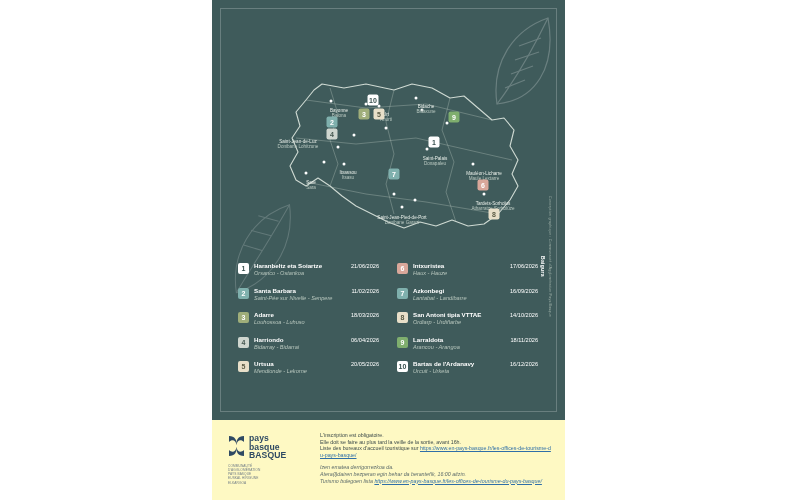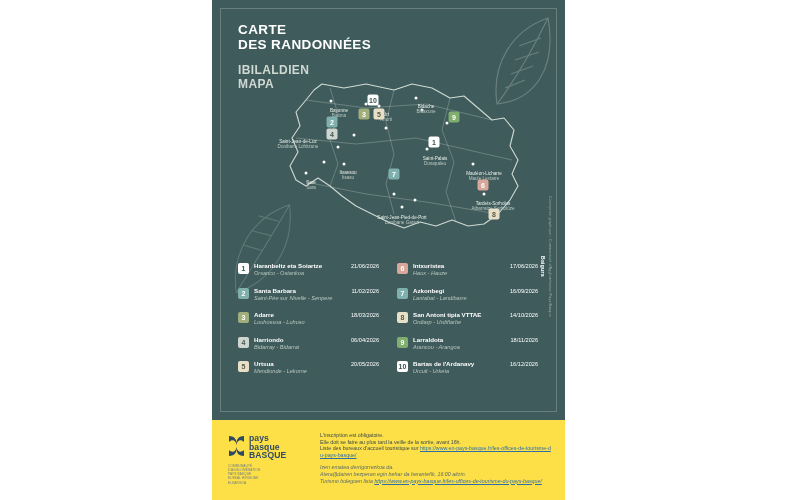--- a/index.html
+++ b/index.html
@@ -199,21 +199,21 @@
     letter-spacing: 0.3px;
     white-space: nowrap;
   }
   
   .bottom {
     position: absolute;
     left: 212px;
     top: 420px;
     width: 353px;
     height: 80px;
-    background: #fde047;
+    background: #fef9c3;
   }
   .logo {
     position: absolute;
     left: 16px;
     top: 14px;
     width: 76px;
   }
   .logo-mark {
     float: left;
     width: 17px;
@@ -277,26 +277,20 @@
     <svg class="leaf-deco2" viewBox="0 0 120 120">
       <g fill="none" stroke="#ffffff" stroke-width="1.1">
         <path d="M20 112 C14 70 36 30 78 16 C84 62 58 100 20 112 Z"></path>
         <path d="M78 16 C58 52 38 82 20 112"></path>
         <path d="M66 34 L44 28"></path>
           <path d="M58 50 L36 44"></path>
         <path d="M48 66 L28 60"></path>
       </g>
     </svg>
 
-    <div class="title-block">
-      <div class="title-fr">CARTE</div>
-      <div class="title-fr">DES RANDONNÉES</div>
-      <div class="title-eu">IBILALDIEN</div>
-      <div class="title-eu" style="margin-top:0">MAPA</div>
-    </div>
 
     <div class="map">
       <svg width="320" height="185" viewBox="0 0 320 185">
         <path d="M96 10 L118 14 L140 10 L168 16 L186 10 L206 14 L224 24 L238 22 L252 34
                  L266 46 L278 44 L288 56 L284 72 L292 86 L286 100 L292 112 L284 126
                  L272 140 L258 150 L242 152 L226 146 L210 152 L194 148 L178 154 L162 148
                  L146 140 L130 132 L116 122 L104 112 L92 104 L80 112 L70 106 L64 92
                  L72 78 L66 64 L74 52 L70 38 L80 26 L88 16 Z" fill="none" stroke="#cfdad3" stroke-width="1.1" stroke-linejoin="round"></path>
         <path d="M104 14 L112 40 L104 66 L112 90 L104 112" fill="none" stroke="#b9c8c0" stroke-width="0.5" opacity="0.7"></path>
         <path d="M168 16 L160 48 L168 80 L160 110 L168 140" fill="none" stroke="#b9c8c0" stroke-width="0.5" opacity="0.7"></path>

